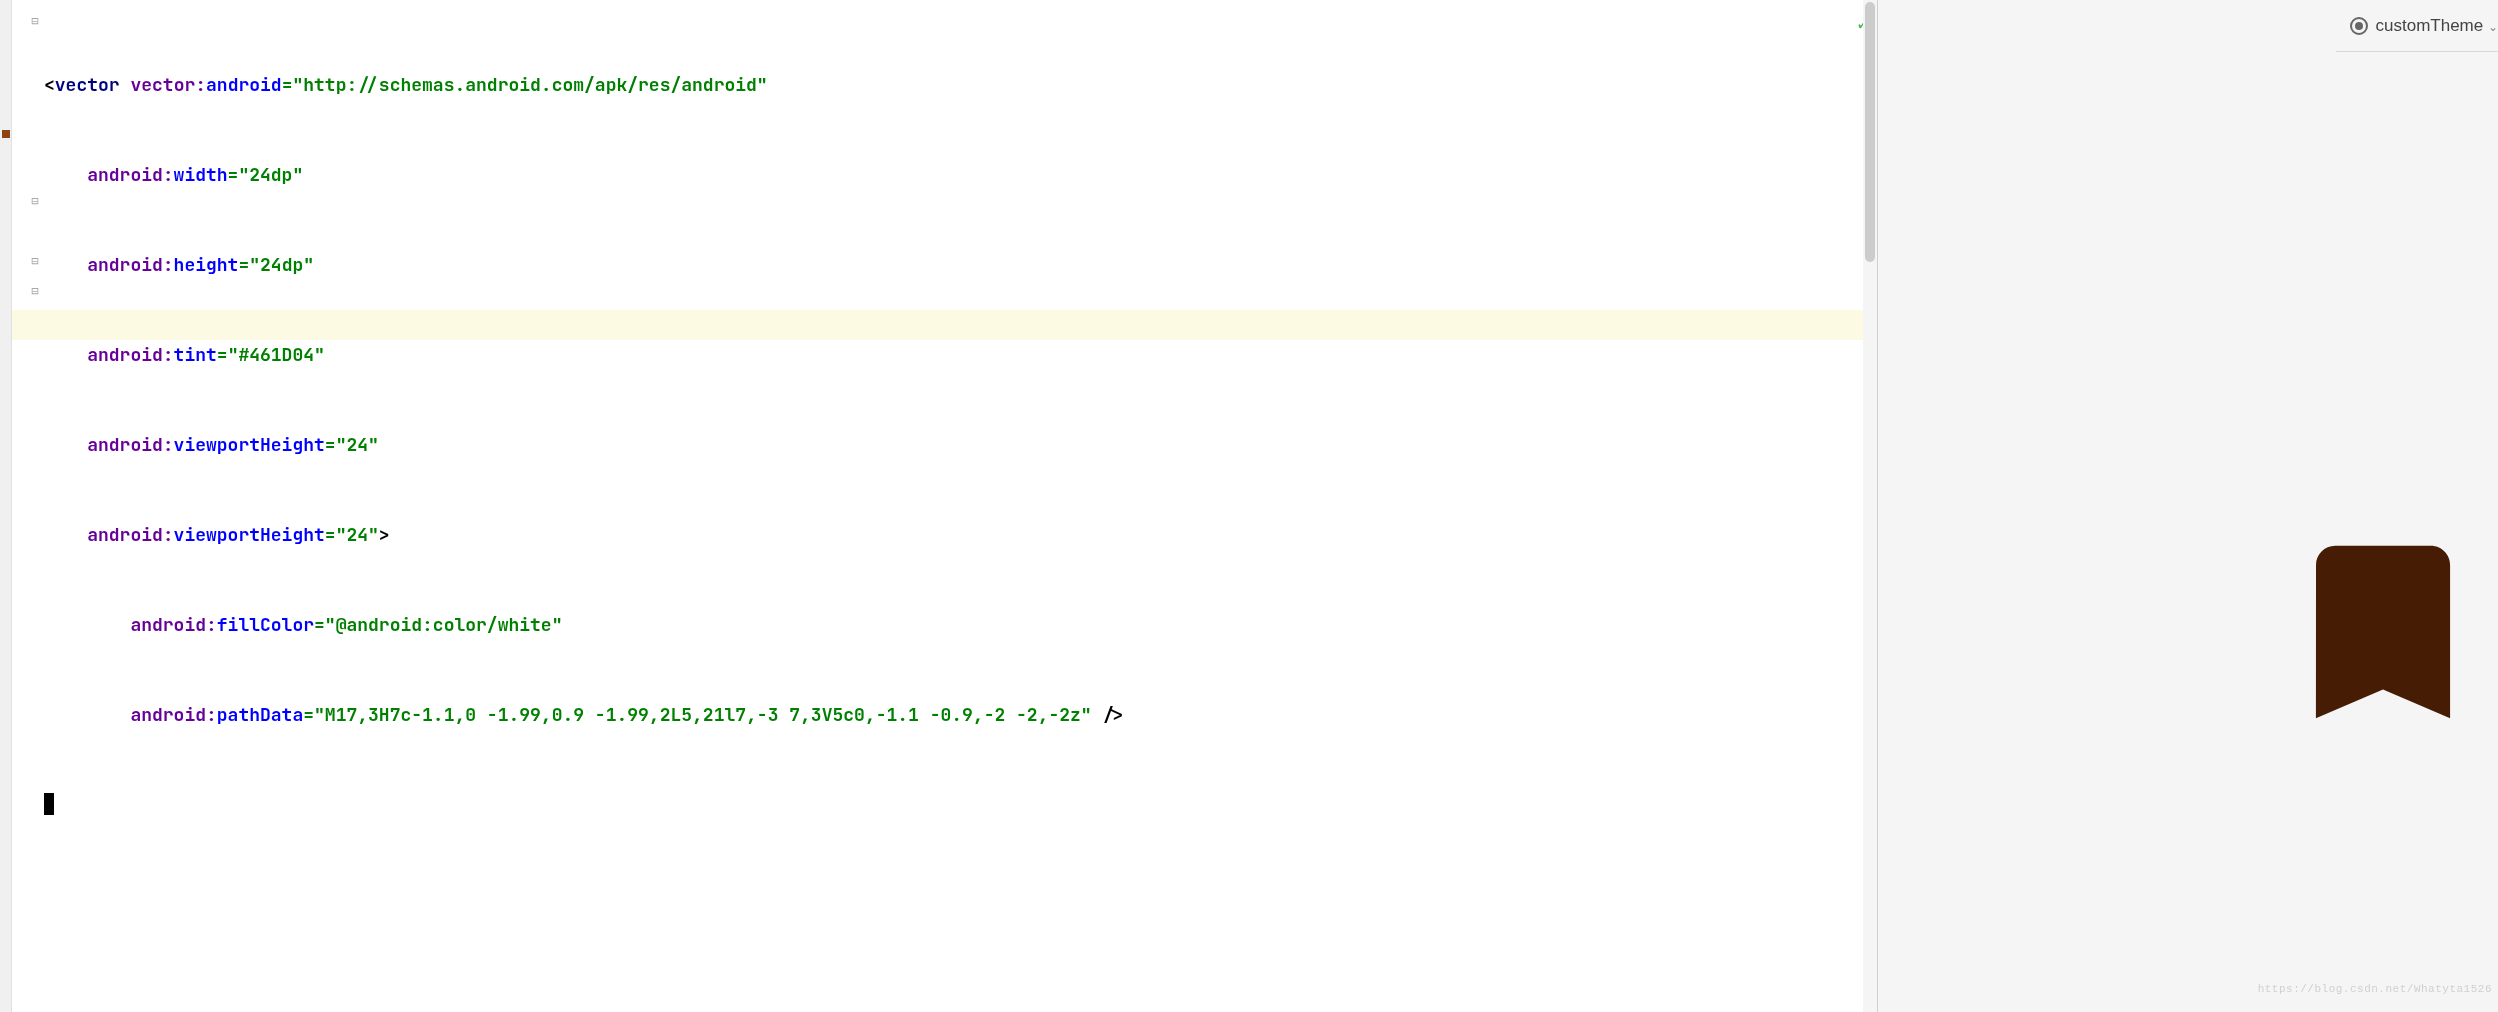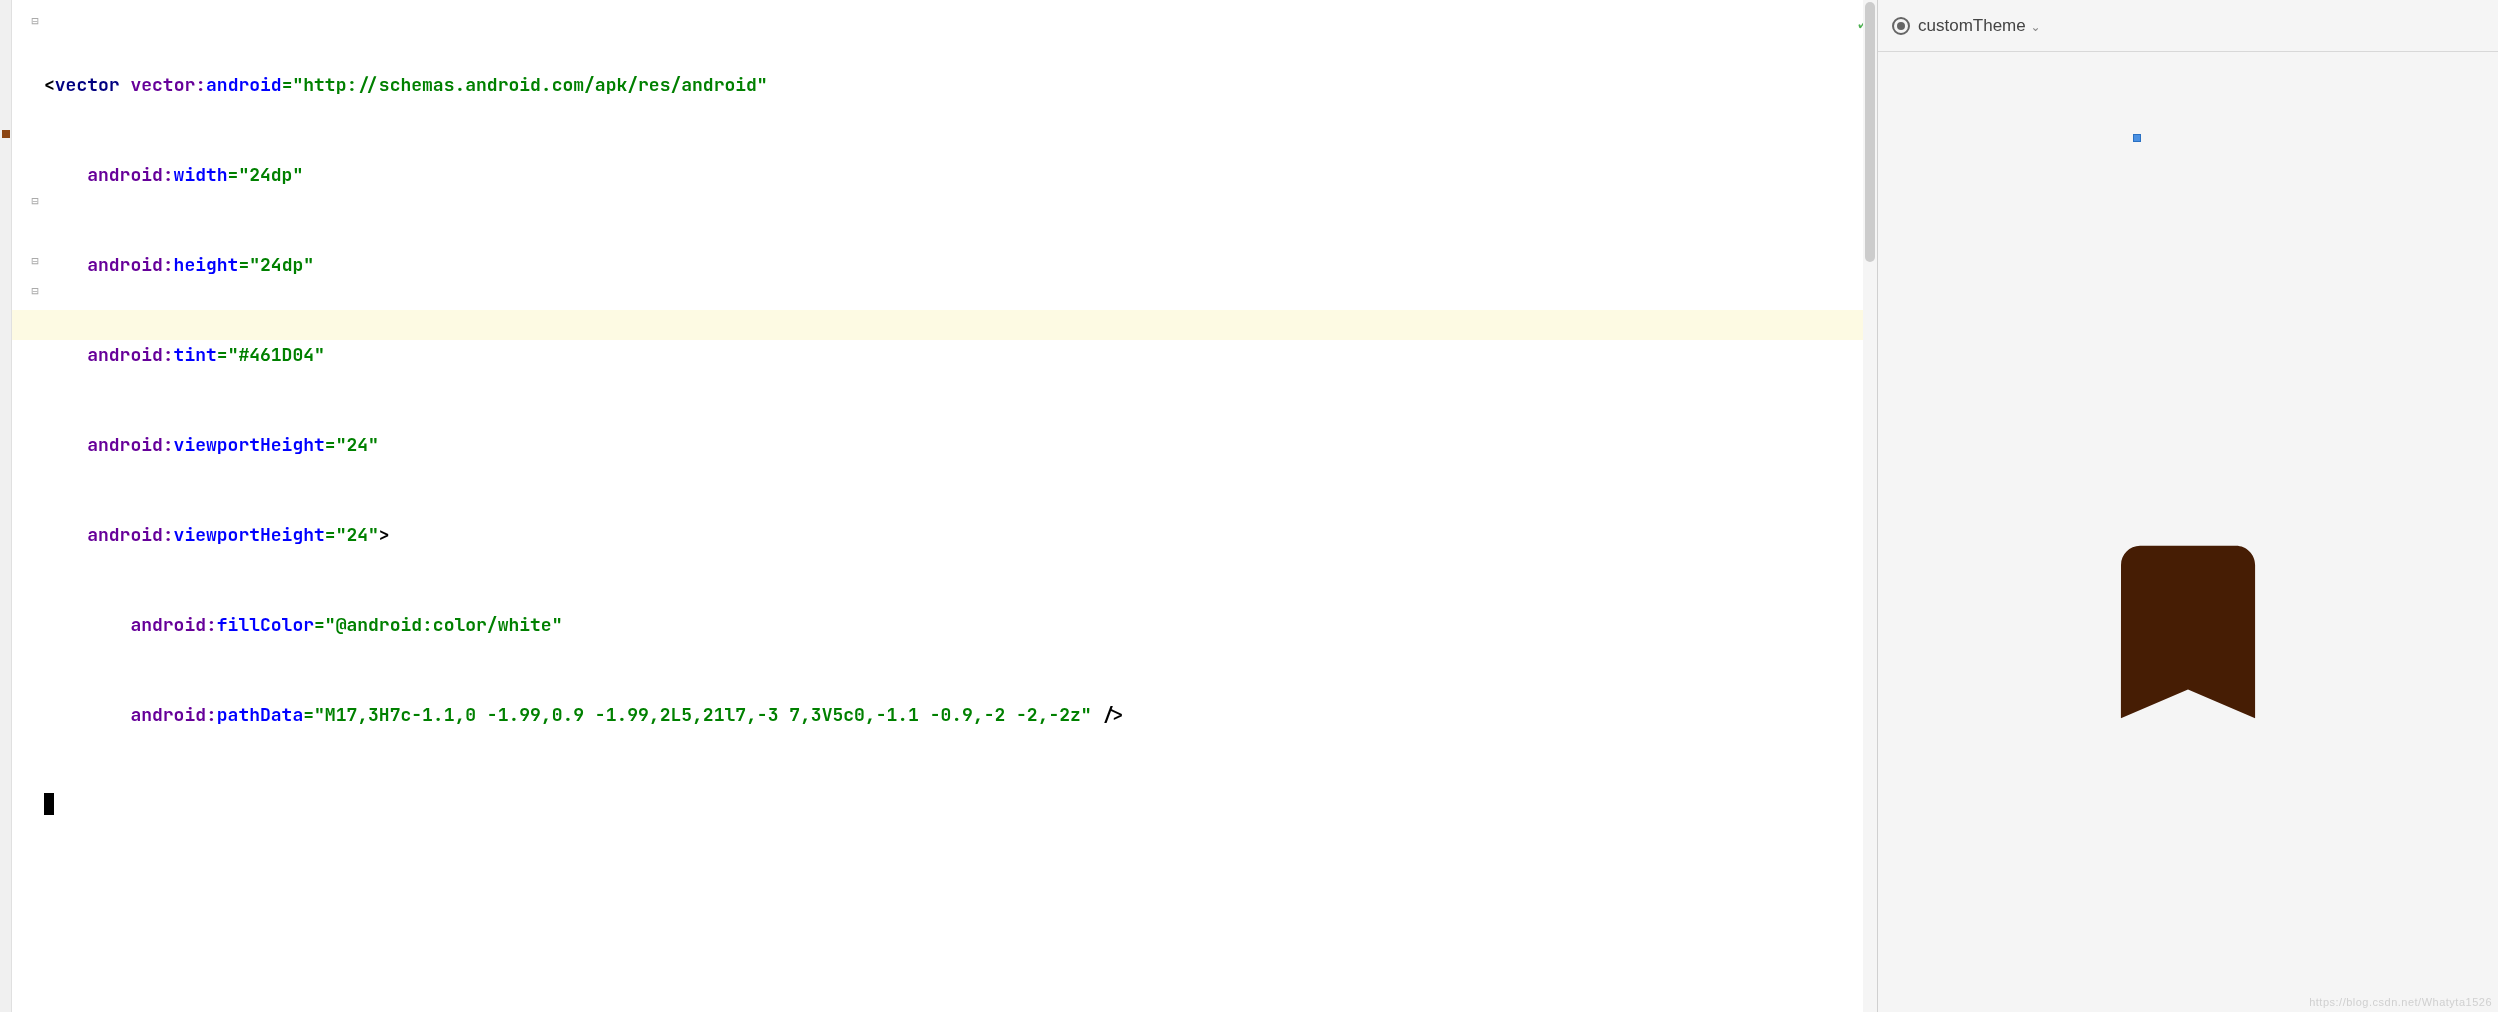--- a/index.html
+++ b/index.html
@@ -100,20 +100,21 @@
       color: #4caf50;
       font-size: 20px;
       font-weight: bold;
     }
     .preview-panel {
       width: 620px;
       background: #f5f5f5;
       display: flex;
       flex-direction: column;
       position: relative;
+      align-items: flex-end;
     }
     .preview-header {
       height: 52px;
       border-bottom: 1px solid #d8d8d8;
       display: flex;
       align-items: center;
       padding-left: 14px;
       gap: 8px;
       background: #f5f5f5;
     }
@@ -179,24 +180,24 @@
       left: 2px;
       top: 2px;
       width: 10px;
       height: 260px;
       background: #ccc;
       border-radius: 5px;
     }
     .watermark {
       position: absolute;
       right: 6px;
-      bottom: 4px;
+      bottom: 17px;
       color: #d0d0d0;
       font-size: 11px;
-      font-family: Liberation Sans, sans-serif;
+      font-family: Liberation Mono, monospace;
       letter-spacing: 0.5px;
     }
   </style>
 </head>
 <body>
 
 <div class="left-margin">
   <div class="left-margin-marker"></div>
 </div>
 

